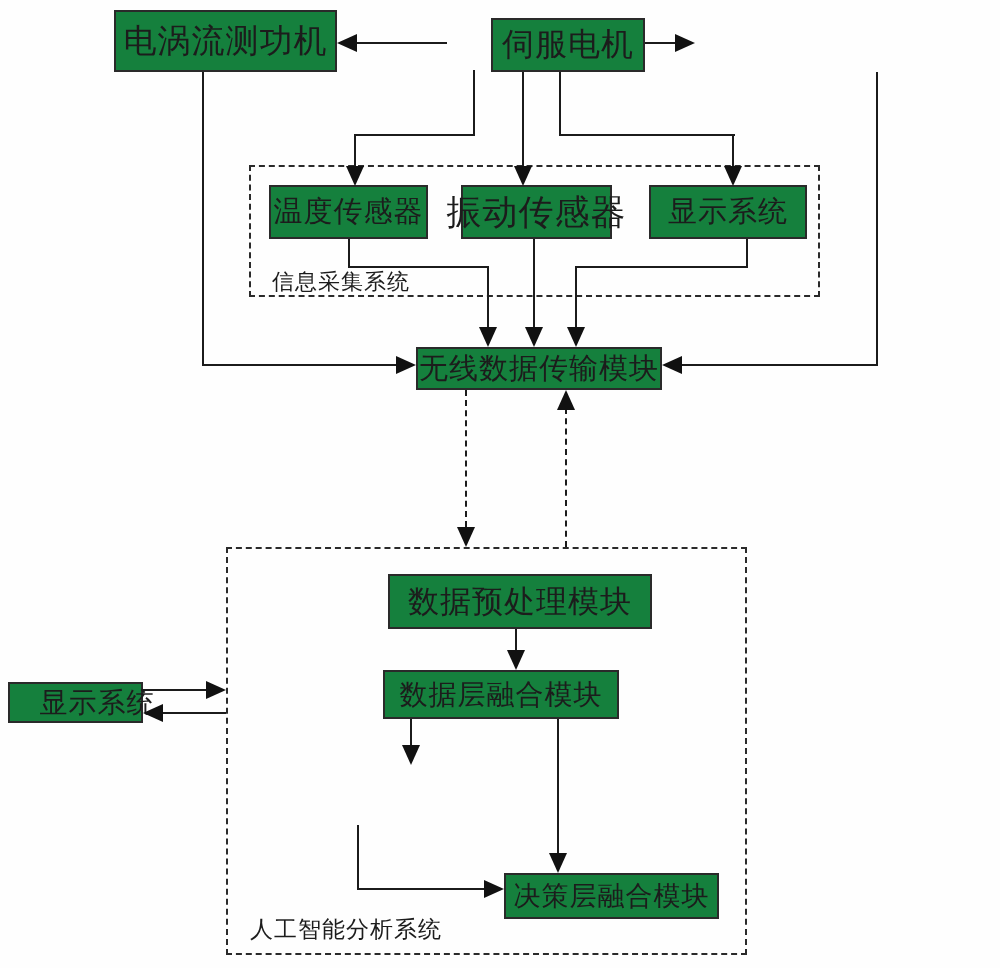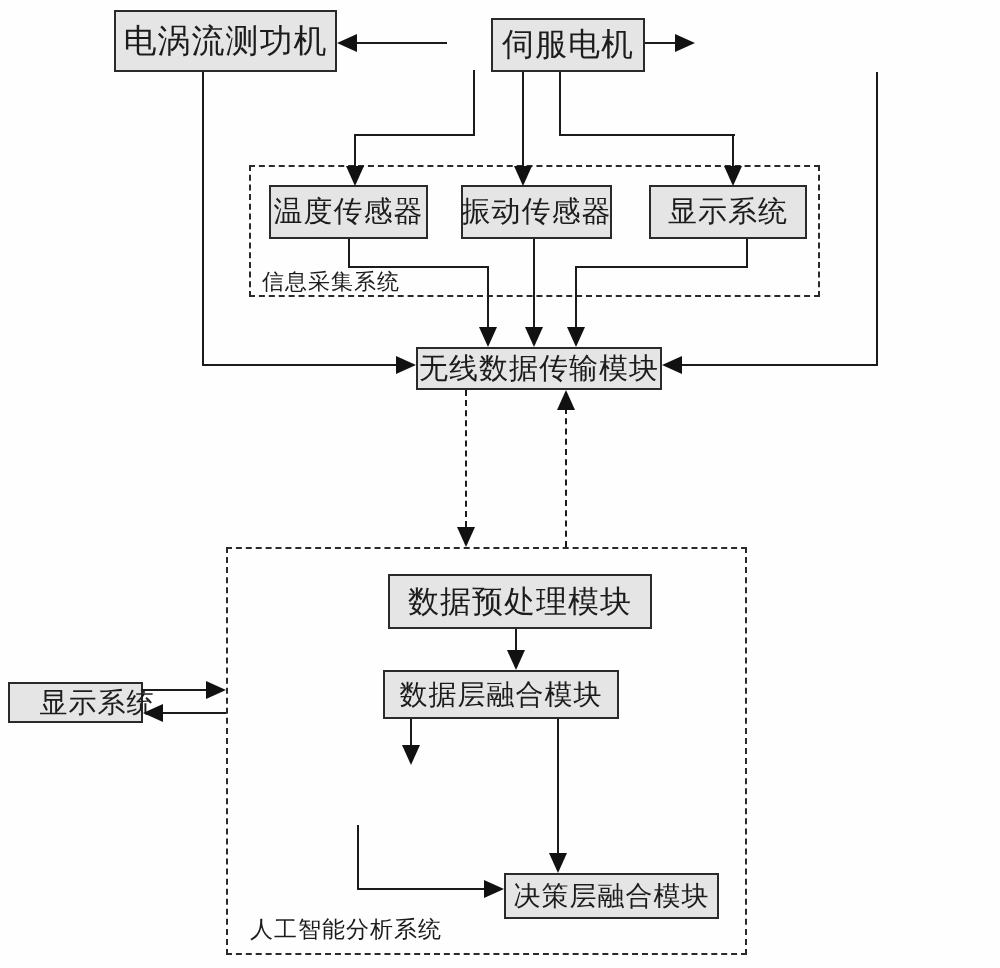--- a/index.html
+++ b/index.html
@@ -1,21 +1,21 @@
 <!DOCTYPE html>
 <html><head>
 <meta charset="utf-8">
 <style>
   html,body{margin:0;padding:0;background:#ffffff;}
   .canvas{
     position:relative;width:1000px;height:968px;background:#fefefe;
     font-family:"Liberation Sans", sans-serif;overflow:hidden;
   }
   .node{
-    position:absolute;box-sizing:border-box;border:2px solid #2a2a2a;background:#e5e5e5;
+    position:absolute;box-sizing:border-box;border:2px solid #2a2a2a;background:#15803d;
     display:flex;align-items:center;justify-content:center;
     color:#1c1c1c;white-space:nowrap;z-index:2;letter-spacing:1px;
   }
   .group{
     position:absolute;box-sizing:border-box;border:2px dashed #2a2a2a;z-index:0;background:transparent;
   }
   .glabel{
     position:absolute;color:#1c1c1c;z-index:1;white-space:nowrap;letter-spacing:1px;
   }
   .ln{position:absolute;background:#1b1b1b;z-index:1;}
@@ -25,33 +25,33 @@
   .ah.up{border-left:9px solid transparent;border-right:9px solid transparent;border-bottom:20px solid #111;}
   .ah.left{border-top:9px solid transparent;border-bottom:9px solid transparent;border-right:20px solid #111;}
   .ah.right{border-top:9px solid transparent;border-bottom:9px solid transparent;border-left:20px solid #111;}
 </style>
 </head>
 <body>
 
 <div class="canvas">
 
   <div class="group" style="left:249px;top:165px;width:571px;height:132px;"></div>
-  <div class="glabel" style="left:262px;top:267px;font-size:22px;">信息采集系统</div>
+  <div class="glabel" style="left:272px;top:267px;font-size:22px;">信息采集系统</div>
 
   <div class="group" style="left:226px;top:547px;width:521px;height:408px;"></div>
   <div class="glabel" style="left:250px;top:914px;font-size:23px;">人工智能分析系统</div>
 
   <div class="node" style="left:114px;top:10px;width:223px;height:62px;font-size:33px;">电涡流测功机</div>
 
   <div class="node" style="left:447px;top:18px;width:154px;height:54px;font-size:32px;margin-left:44px;">伺服电机</div>
 
 
   <div class="node" style="left:269px;top:185px;width:159px;height:54px;font-size:29px;">温度传感器</div>
 
-  <div class="node" style="left:461px;top:185px;width:151px;height:54px;font-size:29px;">振动传感器</div>
+  <div class="node" style="left:461px;top:185px;width:151px;height:54px;font-size:35px;">振动传感器</div>
 
   <div class="node" style="left:649px;top:185px;width:158px;height:54px;font-size:29px;">显示系统</div>
 
   <div class="node" style="left:416px;top:347px;width:246px;height:43px;font-size:29px;">无线数据传输模块</div>
 
   <div class="node" style="left:388px;top:574px;width:264px;height:55px;font-size:31px;">数据预处理模块</div>
 
   <div class="node" style="left:383px;top:670px;width:236px;height:49px;font-size:28px;">数据层融合模块</div>
 
 

